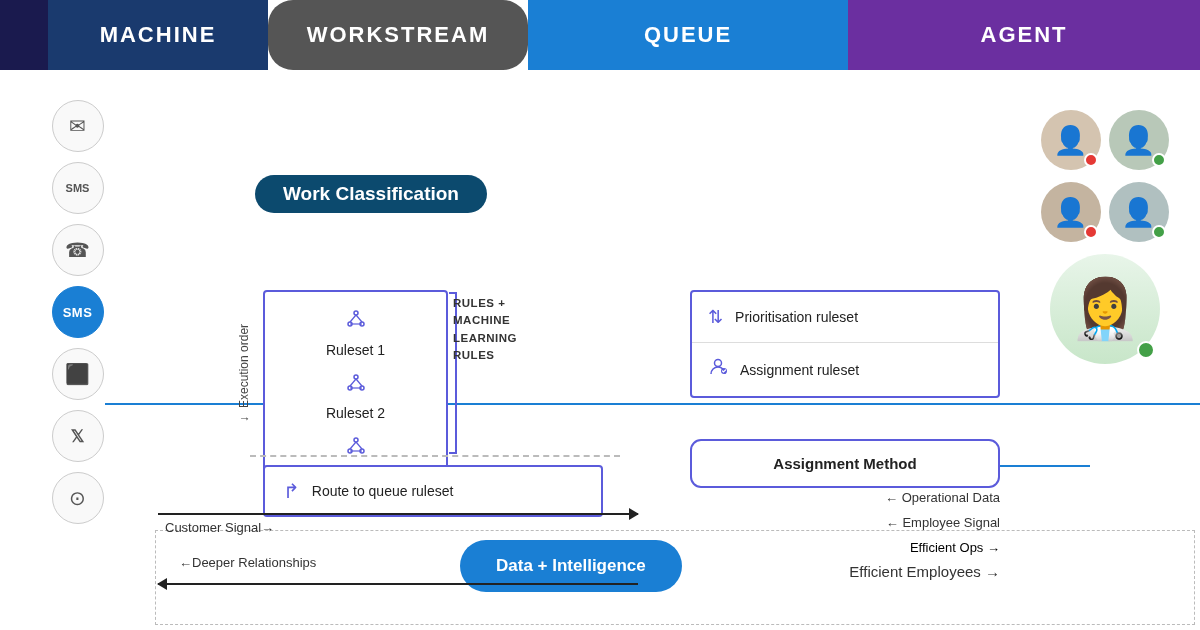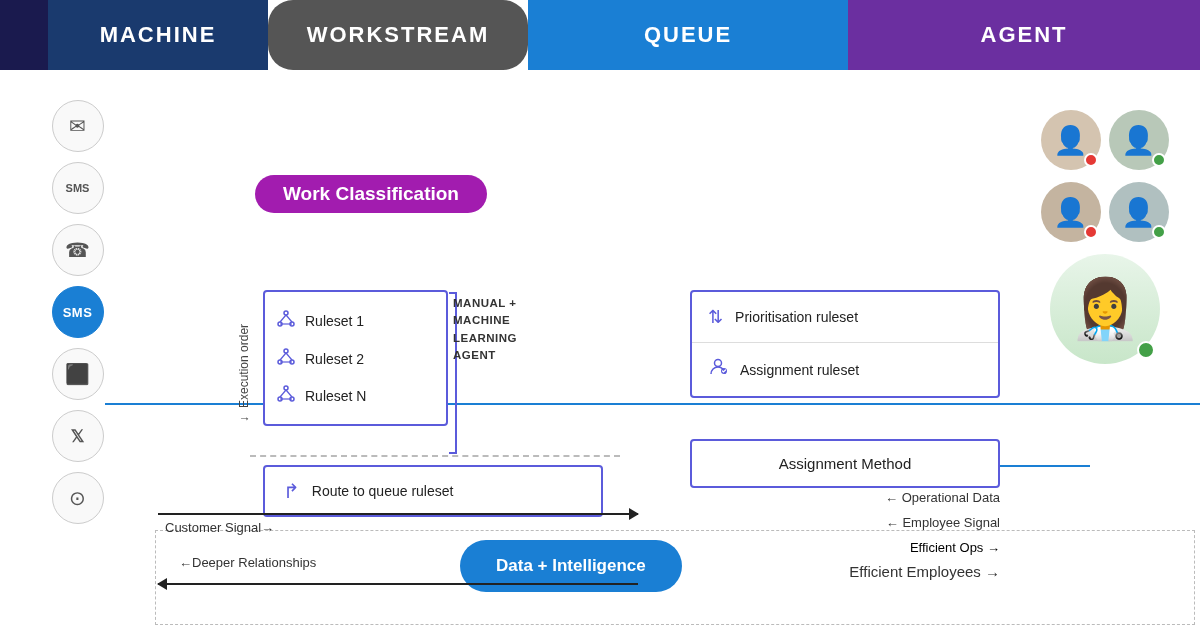--- a/index.html
+++ b/index.html
@@ -108,21 +108,21 @@
       align-items: center;
       justify-content: center;
       padding: 8px 28px;
       border-radius: 30px;
       font-weight: 700;
       font-size: 19px;
       color: #fff;
       margin-bottom: 18px;
     }
     .pill-gray {
-      background: #a21caf;
+      background: #0c4a6e;
     }
     .pill-blue {
       background: #1a7fd4;
     }
 
     
     .rulesets-box {
       position: absolute;
       left: 263px;
       top: 220px;
@@ -133,20 +133,21 @@
       background: #fff;
     }
     .ruleset-item {
       display: flex;
       align-items: center;
       gap: 10px;
       padding: 8px 0;
       font-size: 14px;
       color: #222;
       font-weight: 500;
+      flex-direction: column;
     }
 
     
     .ml-text {
       position: absolute;
       left: 453px;
       top: 225px;
       width: 100px;
       font-size: 11.5px;
       font-weight: 700;
@@ -215,26 +216,26 @@
       border-bottom: 1px solid #ddd;
     }
 
     
     .assignment-method-box {
       position: absolute;
       left: 690px;
       top: 369px;
       width: 310px;
       border: 2px solid #5b5bdb;
-      border-radius: 4px;
+      border-radius: 11px;
       padding: 14px 16px;
       background: #fff;
       font-size: 15px;
       color: #222;
-      font-weight: 400;
+      font-weight: 700;
       text-align: center;
     }
 
     
     .assign-h-line {
       position: absolute;
       left: 1000px;
       top: 395px;
       width: 90px;
       height: 2px;
@@ -453,21 +454,21 @@
           <line x1="3" y1="14" x2="15" y2="14" stroke="#5b5bdb" stroke-width="1.2"></line>
         </svg>
       </span>
       <span>Ruleset N</span>
     </div>
   </div>
 
   <div class="bracket-line"></div>
 
   <div class="ml-text">
-    <span>MANUAL + MACHINE LEARNING AGENT</span>
+    <span>RULES + MACHINE LEARNING RULES</span>
   </div>
 
   <div class="dashed-separator"></div>
 
   <div class="route-box">
     <span style="color:#5b5bdb; font-size:20px;">↱</span>
     <span style="font-size:14px; font-weight:500; color:#222;">Route to queue ruleset</span>
   </div>
 
   <div class="assignment-box">

